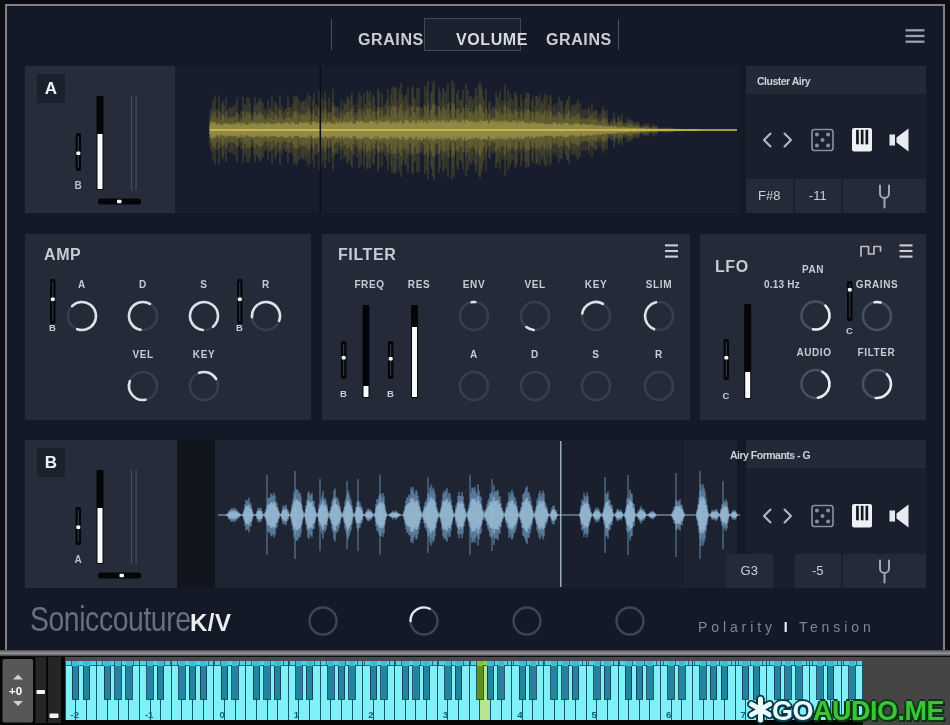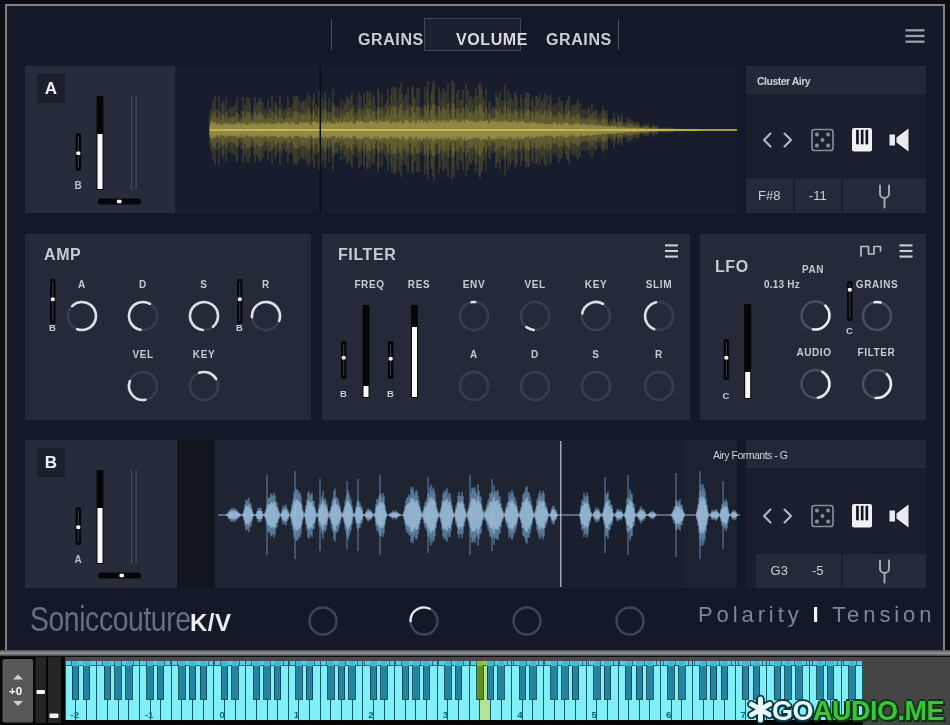--- a/index.html
+++ b/index.html
@@ -68,28 +68,28 @@
 <div class="abs" style="left:25px;top:440px;width:152px;height:148px;background:#262c39"></div>
 <div class="abs" style="left:177px;top:440px;width:38px;height:148px;background:#10151e"></div>
 <div class="abs" style="left:215px;top:440px;width:345px;height:148px;background:#1e2432"></div>
 <div class="abs" style="left:561.5px;top:440px;width:175.5px;height:148px;background:#191f2d"></div>
 <div class="abs" style="left:684px;top:440px;width:53px;height:148px;background:#1c2230"></div>
 <div class="abs" style="left:37px;top:448px;width:28px;height:29px;background:#1b212c;color:#f0f2f5;font-size:17px;font-weight:bold;text-align:center;line-height:29px">B</div>
 <div class="lblc" style="left:78.5px;top:554px;color:#b9bfc9">A</div>
 
 <div class="abs" style="left:746px;top:440px;width:180px;height:148px;background:#191f2c"></div>
 <div class="abs" style="left:746px;top:440px;width:180px;height:28px;background:#232a37"></div>
-<div class="abs" style="left:713px;top:449px;font-size:10.5px;font-weight:normal;color:#ccd1d8;letter-spacing:-0.5px">Airy Formants - G</div>
-<div class="abs" style="left:756px;top:554px;width:46.5px;height:34px;background:#242b38;color:#ccd0d6;font-size:13px;text-align:center;line-height:34px">G3</div>
+<div class="abs" style="left:730px;top:449px;font-size:10.5px;font-weight:bold;color:#ccd1d8;letter-spacing:-0.5px">Airy Formants - G</div>
+<div class="abs" style="left:726px;top:554px;width:46.5px;height:34px;background:#242b38;color:#ccd0d6;font-size:13px;text-align:center;line-height:34px">G3</div>
 <div class="abs" style="left:794.5px;top:554px;width:46.5px;height:34px;background:#242b38;color:#ccd0d6;font-size:13px;text-align:center;line-height:34px">-5</div>
 <div class="abs" style="left:843px;top:554px;width:83px;height:34px;background:#242b38"></div>
 
 <div class="abs" style="left:30px;top:599px;font-size:35px;color:#667082;letter-spacing:-0.5px;transform:scaleX(0.81);transform-origin:left">Soniccouture</div>
 <div class="abs" style="left:190px;top:609px;font-size:24px;color:#eceef2;font-weight:bold;letter-spacing:0.5px">K/V</div>
-<div class="abs" style="left:698px;top:602px;font-size:22px;color:#7f8795;letter-spacing:3.9px">Polarity <span style="color:#f2f4f7;font-weight:bold">I</span> Tension</div>
+<div class="abs" style="left:698px;top:619px;font-size:14px;color:#7f8795;letter-spacing:3.9px">Polarity <span style="color:#f2f4f7;font-weight:bold">I</span> Tension</div>
 
 <svg class="abs" style="left:0;top:0" width="950" height="725" viewBox="0 0 950 725">
 <path d="M210 115.1V144.9 M211 110.8V149.2 M212 108.0V152.0 M213 100.5V159.5 M214 112.7V147.3 M215 95.4V164.6 M216 115.6V144.4 M217 109.0V151.0 M218 117.0V143.0 M219 95.6V164.4 M220 115.9V144.1 M221 111.7V148.3 M222 103.7V156.3 M223 101.2V158.8 M224 105.8V154.2 M225 117.6V142.4 M226 97.7V162.3 M227 110.6V149.4 M228 115.8V144.2 M229 107.4V152.6 M230 117.6V142.4 M231 107.2V152.8 M232 109.9V150.1 M233 106.5V153.5 M234 117.3V142.7 M235 104.6V155.4 M236 113.7V146.3 M237 97.7V162.3 M238 114.5V145.5 M239 114.0V146.0 M240 117.9V142.1 M241 110.7V149.3 M242 117.2V142.8 M243 96.7V163.3 M244 111.1V148.9 M245 104.3V155.7 M246 107.7V152.3 M247 97.7V162.3 M248 111.7V148.3 M249 97.7V162.3 M250 102.8V157.2 M251 112.4V147.6 M252 115.0V145.0 M253 112.7V147.3 M254 105.8V154.2 M255 97.1V162.9 M256 105.1V154.9 M257 105.2V154.8 M258 101.7V158.3 M259 102.2V157.8 M260 98.1V161.9 M261 100.4V159.6 M262 109.9V150.1 M263 102.4V157.6 M264 114.8V145.2 M265 108.8V151.2 M266 110.3V149.7 M267 115.5V144.5 M268 100.5V159.5 M269 109.3V150.7 M270 107.5V152.5 M271 109.7V150.3 M272 96.1V163.9 M273 111.0V149.0 M274 112.3V147.7 M275 101.4V158.6 M276 103.4V156.6 M277 106.7V153.3 M278 112.0V148.0 M279 108.1V151.9 M280 94.8V165.2 M281 109.0V151.0 M282 105.5V154.5 M283 113.9V146.1 M284 111.2V148.8 M285 110.3V149.7 M286 107.9V152.1 M287 109.4V150.6 M288 97.2V162.8 M289 107.2V152.8 M290 107.3V152.7 M291 107.4V152.6 M292 111.9V148.1 M293 104.4V155.6 M294 96.0V164.0 M295 99.2V160.8 M296 96.0V164.0 M297 95.6V164.4 M298 116.3V143.7 M299 99.4V160.6 M300 112.1V147.9 M301 101.9V158.1 M302 103.6V156.4 M303 100.8V159.2 M304 101.2V158.8 M305 107.1V152.9 M306 99.2V160.8 M307 104.6V155.4 M308 93.3V166.7 M309 106.6V153.4 M310 96.1V163.9 M311 113.8V146.2 M312 116.2V143.8 M313 99.7V160.3 M314 93.0V167.0 M315 115.6V144.4 M316 104.8V155.2 M317 106.0V154.0 M318 110.4V149.6 M319 89.8V170.2 M320 93.5V166.5 M321 93.7V166.3 M322 115.9V144.1 M323 98.4V161.6 M324 107.9V152.1 M325 92.0V168.0 M326 100.9V159.1 M327 110.5V149.5 M328 113.1V146.9 M329 97.9V162.1 M330 113.6V146.4 M331 111.9V148.1 M332 101.9V158.1 M333 89.3V170.7 M334 103.7V156.3 M335 106.2V153.8 M336 107.0V153.0 M337 108.7V151.3 M338 106.2V153.8 M339 114.2V145.8 M340 109.8V150.2 M341 99.3V160.7 M342 108.9V151.1 M343 111.0V149.0 M344 101.1V158.9 M345 104.4V155.6 M346 104.1V155.9 M347 96.9V163.1 M348 97.4V162.6 M349 100.1V159.9 M350 107.9V152.1 M351 95.6V164.4 M352 92.6V167.4 M353 104.8V155.2 M354 105.0V155.0 M355 112.5V147.5 M356 112.4V147.6 M357 102.8V157.2 M358 111.7V148.3 M359 91.8V168.2 M360 105.8V154.2 M361 95.4V164.6 M362 108.5V151.5 M363 112.4V147.6 M364 93.3V166.7 M365 103.7V156.3 M366 105.7V154.3 M367 90.8V169.2 M368 92.8V167.2 M369 100.6V159.4 M370 91.1V168.9 M371 100.9V159.1 M372 109.1V150.9 M373 94.9V165.1 M374 96.7V163.3 M375 105.1V154.9 M376 111.5V148.5 M377 111.0V149.0 M378 88.6V171.4 M379 92.3V167.7 M380 108.6V151.4 M381 107.0V153.0 M382 94.1V165.9 M383 106.8V153.2 M384 109.9V150.1 M385 104.7V155.3 M386 103.1V156.9 M387 99.6V160.4 M388 89.4V170.6 M389 105.7V154.3 M390 105.5V154.5 M391 94.6V165.4 M392 87.5V172.5 M393 102.2V157.8 M394 86.2V173.8 M395 88.6V171.4 M396 87.1V172.9 M397 100.6V159.4 M398 112.2V147.8 M399 88.7V171.3 M400 94.9V165.1 M401 83.0V177.0 M402 94.6V165.4 M403 100.4V159.6 M404 108.1V151.9 M405 95.9V164.1 M406 94.1V165.9 M407 102.5V157.5 M408 87.4V172.6 M409 109.6V150.4 M410 104.3V155.7 M411 106.9V153.1 M412 87.7V172.3 M413 86.2V173.8 M414 97.3V162.7 M415 99.0V161.0 M416 105.4V154.6 M417 88.2V171.8 M418 108.6V151.4 M419 87.4V172.6 M420 112.1V147.9 M421 107.4V152.6 M422 107.9V152.1 M423 113.1V146.9 M424 104.4V155.6 M425 85.9V174.1 M426 110.7V149.3 M427 89.6V170.4 M428 80.9V179.1 M429 110.9V149.1 M430 105.4V154.6 M431 93.6V166.4 M432 91.0V169.0 M433 83.7V176.3 M434 80.6V179.4 M435 105.0V155.0 M436 105.5V154.5 M437 113.0V147.0 M438 106.3V153.7 M439 87.2V172.8 M440 92.2V167.8 M441 110.3V149.7 M442 99.7V160.3 M443 88.2V171.8 M444 91.1V168.9 M445 103.5V156.5 M446 91.5V168.5 M447 111.0V149.0 M448 83.1V176.9 M449 102.2V157.8 M450 109.7V150.3 M451 111.1V148.9 M452 80.0V180.0 M453 90.5V169.5 M454 83.0V177.0 M455 108.5V151.5 M456 110.3V149.7 M457 94.1V165.9 M458 90.3V169.7 M459 108.9V151.1 M460 100.1V159.9 M461 99.7V160.3 M462 98.8V161.2 M463 90.0V170.0 M464 108.2V151.8 M465 111.0V149.0 M466 83.8V176.2 M467 111.4V148.6 M468 90.0V170.0 M469 98.9V161.1 M470 97.0V163.0 M471 95.9V164.1 M472 103.6V156.4 M473 99.1V160.9 M474 111.2V148.8 M475 95.1V164.9 M476 87.5V172.5 M477 95.9V164.1 M478 108.3V151.7 M479 84.6V175.4 M480 81.7V178.3 M481 86.5V173.5 M482 90.6V169.4 M483 97.2V162.8 M484 100.4V159.6 M485 113.5V146.5 M486 88.6V171.4 M487 109.5V150.5 M488 112.0V148.0 M489 102.7V157.3 M490 100.9V159.1 M491 108.8V151.2 M492 110.9V149.1 M493 105.9V154.1 M494 108.1V151.9 M495 108.1V151.9 M496 92.0V168.0 M497 96.4V163.6 M498 98.0V162.0 M499 103.6V156.4 M500 91.0V169.0 M501 112.7V147.3 M502 100.9V159.1 M503 105.2V154.8 M504 100.5V159.5 M505 84.5V175.5 M506 100.4V159.6 M507 110.5V149.5 M508 90.3V169.7 M509 101.7V158.3 M510 94.2V165.8 M511 97.9V162.1 M512 110.0V150.0 M513 99.6V160.4 M514 112.1V147.9 M515 92.2V167.8 M516 93.8V166.2 M517 96.9V163.1 M518 111.5V148.5 M519 107.1V152.9 M520 111.4V148.6 M521 94.4V165.6 M522 100.0V160.0 M523 112.4V147.6 M524 108.4V151.6 M525 98.7V161.3 M526 92.4V167.6 M527 98.1V161.9 M528 92.8V167.2 M529 93.7V166.3 M530 112.0V148.0 M531 110.8V149.2 M532 100.3V159.7 M533 97.2V162.8 M534 113.1V146.9 M535 106.8V153.2 M536 96.2V163.8 M537 96.0V164.0 M538 98.6V161.4 M539 108.4V151.6 M540 94.6V165.4 M541 103.8V156.2 M542 100.9V159.1 M543 104.3V155.7 M544 97.9V162.1 M545 93.7V166.3 M546 114.6V145.4 M547 95.6V164.4 M548 107.3V152.7 M549 103.9V156.1 M550 94.6V165.4 M551 97.7V162.3 M552 106.9V153.1 M553 114.7V145.3 M554 104.5V155.5 M555 107.6V152.4 M556 114.4V145.6 M557 103.3V156.7 M558 112.5V147.5 M559 97.2V162.8 M560 108.8V151.2 M561 100.8V159.2 M562 101.4V158.6 M563 110.6V149.4 M564 113.6V146.4 M565 107.2V152.8 M566 104.2V155.8 M567 100.0V160.0 M568 100.9V159.1 M569 95.9V164.1 M570 109.7V150.3 M571 111.6V148.4 M572 105.2V154.8 M573 105.6V154.4 M574 109.6V150.4 M575 104.3V155.7 M576 108.5V151.5 M577 103.0V157.0 M578 99.8V160.2 M579 112.1V147.9 M580 103.3V156.7 M581 119.1V140.9 M582 109.6V150.4 M583 116.7V143.3 M584 109.1V150.9 M585 119.4V140.6 M586 109.6V150.4 M587 118.4V141.6 M588 109.8V150.2 M589 106.6V153.4 M590 111.0V149.0 M591 114.1V145.9 M592 102.8V157.2 M593 112.2V147.8 M594 111.0V149.0 M595 110.5V149.5 M596 109.6V150.4 M597 111.2V148.8 M598 117.0V143.0 M599 117.5V142.5 M600 113.5V146.5 M601 120.7V139.3 M602 110.6V149.4 M603 106.8V153.2 M604 111.9V148.1 M605 110.1V149.9 M606 116.5V143.5 M607 110.8V149.2 M608 122.4V137.6 M609 121.5V138.5 M610 122.4V137.6 M611 120.4V139.6 M612 118.9V141.1 M613 122.9V137.1 M614 112.5V147.5 M615 117.9V142.1 M616 122.2V137.8 M617 121.6V138.4 M618 116.6V143.4 M619 115.4V144.6 M620 119.2V140.8 M621 119.7V140.3 M622 114.3V145.7 M623 123.8V136.2 M624 123.0V137.0 M625 122.2V137.8 M626 124.0V136.0 M627 118.0V142.0 M628 122.2V137.8 M629 120.0V140.0 M630 117.8V142.2 M631 120.8V139.2 M632 119.9V140.1 M633 121.9V138.1 M634 122.5V137.5 M635 123.9V136.1 M636 122.2V137.8 M637 122.4V137.6 M638 121.4V138.6 M639 123.2V136.8 M640 125.7V134.3 M641 125.9V134.1 M642 126.3V133.7 M643 124.2V135.8 M644 125.3V134.7 M645 123.7V136.3 M646 125.0V135.0 M647 124.5V135.5 M648 123.2V136.8 M649 127.2V132.8 M650 126.5V133.5 M651 126.6V133.4 M652 127.9V132.1 M653 124.1V135.9 M654 126.4V133.6 M655 125.7V134.3 M656 125.3V134.7 M657 126.2V133.8 M658 127.3V132.7 M659 128.3V131.7 M660 128.2V131.8 M661 127.5V132.5 M662 128.2V131.8 M663 127.9V132.1 M664 127.6V132.4 M665 128.0V132.0 M666 126.9V133.1 M667 128.5V131.5 M668 127.8V132.2 M669 127.7V132.3 M670 128.0V132.0 M671 127.7V132.3 M672 128.1V131.9 M673 128.2V131.8 M674 128.0V132.0 M675 128.8V131.2 M676 128.5V131.5 M677 129.1V130.9 M678 128.7V131.3 M679 128.9V131.1 M680 128.4V131.6 M681 128.8V131.2 M682 129.1V130.9 M683 128.9V131.1 M684 129.4V130.6 M685 129.0V131.0 M686 129.0V131.0 M687 129.2V130.8 M688 129.0V131.0 M689 129.2V130.8 M690 128.7V131.3 M691 129.0V131.0 M692 129.1V130.9 M693 129.5V130.5 M694 129.1V130.9 M695 129.2V130.8 M696 129.2V130.8 M697 129.4V130.6 M698 129.5V130.5 M699 129.0V131.0 M700 129.2V130.8" stroke="#6e672f" stroke-width="1" opacity="0.62"></path>
     <path d="M210 121.8V138.2 M211 119.5V140.5 M212 117.9V142.1 M213 113.8V146.2 M214 120.5V139.5 M215 111.0V149.0 M216 122.1V137.9 M217 118.4V141.6 M218 122.9V137.1 M219 111.1V148.9 M220 122.3V137.7 M221 120.0V140.0 M222 115.5V144.5 M223 114.2V145.8 M224 116.7V143.3 M225 123.2V136.8 M226 112.2V147.8 M227 119.3V140.7 M228 122.2V137.8 M229 117.6V142.4 M230 123.2V136.8 M231 117.5V142.5 M232 119.0V141.0 M233 117.1V142.9 M234 123.0V137.0 M235 116.0V144.0 M236 121.0V139.0 M237 112.3V147.7 M238 121.5V138.5 M239 121.2V138.8 M240 123.3V136.7 M241 119.4V140.6 M242 122.9V137.1 M243 111.7V148.3 M244 119.6V140.4 M245 115.9V144.1 M246 117.8V142.2 M247 112.2V147.8 M248 119.9V140.1 M249 112.2V147.8 M250 115.0V145.0 M251 120.3V139.7 M252 121.8V138.2 M253 120.5V139.5 M254 116.7V143.3 M255 111.9V148.1 M256 116.3V143.7 M257 116.4V143.6 M258 114.5V145.5 M259 114.7V145.3 M260 112.4V147.6 M261 113.7V146.3 M262 118.9V141.1 M263 114.8V145.2 M264 121.7V138.3 M265 118.4V141.6 M266 119.2V140.8 M267 122.0V138.0 M268 113.8V146.2 M269 118.6V141.4 M270 117.6V142.4 M271 118.8V141.2 M272 111.4V148.6 M273 119.6V140.4 M274 120.3V139.7 M275 114.3V145.7 M276 115.4V144.6 M277 117.2V142.8 M278 120.1V139.9 M279 117.9V142.1 M280 110.6V149.4 M281 118.5V141.5 M282 116.5V143.5 M283 121.1V138.9 M284 119.6V140.4 M285 119.2V140.8 M286 117.8V142.2 M287 118.7V141.3 M288 111.9V148.1 M289 117.4V142.6 M290 117.5V142.5 M291 117.6V142.4 M292 120.0V140.0 M293 115.9V144.1 M294 111.3V148.7 M295 113.1V146.9 M296 111.3V148.7 M297 111.1V148.9 M298 122.4V137.6 M299 113.2V146.8 M300 120.1V139.9 M301 114.6V145.4 M302 115.5V144.5 M303 113.9V146.1 M304 114.1V145.9 M305 117.4V142.6 M306 113.1V146.9 M307 116.0V144.0 M308 109.8V150.2 M309 117.1V142.9 M310 111.3V148.7 M311 121.1V138.9 M312 122.4V137.6 M313 113.4V146.6 M314 109.7V150.3 M315 122.1V137.9 M316 116.1V143.9 M317 116.8V143.2 M318 119.2V140.8 M319 107.9V152.1 M320 109.9V150.1 M321 110.0V150.0 M322 122.3V137.7 M323 112.6V147.4 M324 117.9V142.1 M325 109.1V150.9 M326 114.0V146.0 M327 119.3V140.7 M328 120.7V139.3 M329 112.3V147.7 M330 121.0V139.0 M331 120.0V140.0 M332 114.6V145.4 M333 107.6V152.4 M334 115.5V144.5 M335 116.9V143.1 M336 117.4V142.6 M337 118.3V141.7 M338 116.9V143.1 M339 121.3V138.7 M340 118.9V141.1 M341 113.1V146.9 M342 118.4V141.6 M343 119.6V140.4 M344 114.1V145.9 M345 115.9V144.1 M346 115.8V144.2 M347 111.8V148.2 M348 112.1V147.9 M349 113.6V146.4 M350 117.9V142.1 M351 111.1V148.9 M352 109.4V150.6 M353 116.2V143.8 M354 116.2V143.8 M355 120.4V139.6 M356 120.3V139.7 M357 115.0V145.0 M358 119.9V140.1 M359 109.0V151.0 M360 116.7V143.3 M361 111.0V149.0 M362 118.2V141.8 M363 120.3V139.7 M364 109.8V150.2 M365 115.6V144.4 M366 116.6V143.4 M367 108.5V151.5 M368 109.5V150.5 M369 113.8V146.2 M370 108.6V151.4 M371 114.0V146.0 M372 118.5V141.5 M373 110.7V149.3 M374 111.7V148.3 M375 116.3V143.7 M376 119.8V140.2 M377 119.5V140.5 M378 107.2V152.8 M379 109.3V150.7 M380 118.2V141.8 M381 117.3V142.7 M382 110.3V149.7 M383 117.2V142.8 M384 119.0V141.0 M385 116.1V143.9 M386 115.2V144.8 M387 113.3V146.7 M388 107.7V152.3 M389 116.6V143.4 M390 116.5V143.5 M391 110.6V149.4 M392 106.6V153.4 M393 114.7V145.3 M394 105.9V154.1 M395 107.2V152.8 M396 106.4V153.6 M397 113.8V146.2 M398 120.2V139.8 M399 107.3V152.7 M400 110.7V149.3 M401 104.2V155.8 M402 110.5V149.5 M403 113.7V146.3 M404 118.0V142.0 M405 111.3V148.7 M406 110.3V149.7 M407 114.9V145.1 M408 106.6V153.4 M409 118.8V141.2 M410 115.9V144.1 M411 117.3V142.7 M412 106.7V153.3 M413 105.9V154.1 M414 112.0V148.0 M415 113.0V147.0 M416 116.5V143.5 M417 107.0V153.0 M418 118.2V141.8 M419 106.6V153.4 M420 120.2V139.8 M421 117.6V142.4 M422 117.8V142.2 M423 120.7V139.3 M424 115.9V144.1 M425 105.7V154.3 M426 119.4V140.6 M427 107.8V152.2 M428 103.0V157.0 M429 119.5V140.5 M430 116.5V143.5 M431 110.0V150.0 M432 108.6V151.4 M433 104.6V155.4 M434 102.8V157.2 M435 116.2V143.8 M436 116.5V143.5 M437 120.7V139.3 M438 116.9V143.1 M439 106.5V153.5 M440 109.2V150.8 M441 119.2V140.8 M442 113.3V146.7 M443 107.0V153.0 M444 108.6V151.4 M445 115.4V144.6 M446 108.8V151.2 M447 119.6V140.4 M448 104.2V155.8 M449 114.7V145.3 M450 118.8V141.2 M451 119.6V140.4 M452 102.5V157.5 M453 108.3V151.7 M454 104.2V155.8 M455 118.2V141.8 M456 119.1V140.9 M457 110.2V149.8 M458 108.1V151.9 M459 118.4V141.6 M460 113.6V146.4 M461 113.3V146.7 M462 112.9V147.1 M463 108.0V152.0 M464 118.0V142.0 M465 119.5V140.5 M466 104.6V155.4 M467 119.8V140.2 M468 108.0V152.0 M469 112.9V147.1 M470 111.9V148.1 M471 111.2V148.8 M472 115.5V144.5 M473 113.0V147.0 M474 119.7V140.3 M475 110.8V149.2 M476 106.6V153.4 M477 111.3V148.7 M478 118.0V142.0 M479 105.1V154.9 M480 103.4V156.6 M481 106.1V153.9 M482 108.3V151.7 M483 112.0V148.0 M484 113.7V146.3 M485 120.9V139.1 M486 107.2V152.8 M487 118.7V141.3 M488 120.1V139.9 M489 115.0V145.0 M490 114.0V146.0 M491 118.3V141.7 M492 119.5V140.5 M493 116.8V143.2 M494 117.9V142.1 M495 118.0V142.0 M496 109.1V150.9 M497 111.5V148.5 M498 112.4V147.6 M499 115.5V144.5 M500 108.5V151.5 M501 120.5V139.5 M502 114.0V146.0 M503 116.4V143.6 M504 113.8V146.2 M505 105.0V155.0 M506 113.7V146.3 M507 119.3V140.7 M508 108.1V151.9 M509 114.4V145.6 M510 110.3V149.7 M511 112.3V147.7 M512 119.0V141.0 M513 113.3V146.7 M514 120.1V139.9 M515 109.2V150.8 M516 110.1V149.9 M517 111.8V148.2 M518 119.8V140.2 M519 117.4V142.6 M520 119.8V140.2 M521 110.4V149.6 M522 113.5V146.5 M523 120.3V139.7 M524 118.1V141.9 M525 112.8V147.2 M526 109.3V150.7 M527 112.5V147.5 M528 109.5V150.5 M529 110.0V150.0 M530 120.1V139.9 M531 119.4V140.6 M532 113.6V146.4 M533 111.9V148.1 M534 120.7V139.3 M535 117.2V142.8 M536 111.4V148.6 M537 111.3V148.7 M538 112.7V147.3 M539 118.1V141.9 M540 110.6V149.4 M541 115.6V144.4 M542 114.0V146.0 M543 115.8V144.2 M544 112.4V147.6 M545 110.0V150.0 M546 121.5V138.5 M547 111.1V148.9 M548 117.5V142.5 M549 115.6V144.4 M550 110.5V149.5 M551 112.2V147.8 M552 117.3V142.7 M553 121.6V138.4 M554 116.0V144.0 M555 117.7V142.3 M556 121.4V138.6 M557 115.3V144.7 M558 120.4V139.6 M559 112.0V148.0 M560 118.3V141.7 M561 113.9V146.1 M562 114.3V145.7 M563 119.3V140.7 M564 121.0V139.0 M565 117.4V142.6 M566 115.8V144.2 M567 113.5V146.5 M568 114.0V146.0 M569 111.2V148.8 M570 118.8V141.2 M571 119.9V140.1 M572 116.4V143.6 M573 116.6V143.4 M574 118.8V141.2 M575 115.9V144.1 M576 118.2V141.8 M577 115.2V144.8 M578 113.4V146.6 M579 120.1V139.9 M580 115.3V144.7 M581 124.0V136.0 M582 118.8V141.2 M583 122.7V137.3 M584 118.5V141.5 M585 124.2V135.8 M586 118.8V141.2 M587 123.6V136.4 M588 118.9V141.1 M589 117.1V142.9 M590 119.6V140.4 M591 121.2V138.8 M592 115.0V145.0 M593 120.2V139.8 M594 119.5V140.5 M595 119.3V140.7 M596 118.8V141.2 M597 119.6V140.4 M598 122.8V137.2 M599 123.1V136.9 M600 120.9V139.1 M601 124.9V135.1 M602 119.4V140.6 M603 117.3V142.7 M604 120.1V139.9 M605 119.1V140.9 M606 122.5V137.5 M607 119.4V140.6 M608 125.8V134.2 M609 125.3V134.7 M610 125.8V134.2 M611 124.7V135.3 M612 123.9V136.1 M613 126.1V133.9 M614 120.4V139.6 M615 123.4V136.6 M616 125.7V134.3 M617 125.4V134.6 M618 122.6V137.4 M619 122.0V138.0 M620 124.1V135.9 M621 124.3V135.7 M622 121.4V138.6 M623 126.6V133.4 M624 126.1V133.9 M625 125.7V134.3 M626 126.7V133.3 M627 123.4V136.6 M628 125.7V134.3 M629 124.5V135.5 M630 123.3V136.7 M631 125.0V135.0 M632 124.4V135.6 M633 125.5V134.5 M634 125.9V134.1 M635 126.6V133.4 M636 125.7V134.3 M637 125.8V134.2 M638 125.3V134.7 M639 126.2V133.8 M640 127.6V132.4 M641 127.7V132.3 M642 127.9V132.1 M643 126.8V133.2 M644 127.4V132.6 M645 126.6V133.4 M646 127.3V132.7 M647 127.0V133.0 M648 126.3V133.7 M649 128.4V131.6 M650 128.1V131.9 M651 128.1V131.9 M652 128.8V131.2 M653 126.8V133.2 M654 128.0V132.0 M655 127.6V132.4 M656 127.4V132.6 M657 127.9V132.1 M658 128.5V131.5 M659 129.1V130.9 M660 129.0V131.0 M661 128.6V131.4 M662 129.0V131.0 M663 128.9V131.1 M664 128.7V131.3 M665 128.9V131.1 M666 128.3V131.7 M667 129.2V130.8 M668 128.8V131.2 M669 128.7V131.3 M670 128.9V131.1 M671 128.7V131.3 M672 128.9V131.1 M673 129.0V131.0 M674 128.9V131.1 M675 129.4V130.6 M676 129.2V130.8 M677 129.5V130.5 M678 129.3V130.7 M679 129.4V130.6 M680 129.1V130.9 M681 129.3V130.7 M682 129.5V130.5 M683 129.4V130.6 M684 129.7V130.3 M685 129.4V130.6 M686 129.5V130.5 M687 129.6V130.4 M688 129.5V130.5 M689 129.6V130.4 M690 129.3V130.7 M691 129.5V130.5 M692 129.5V130.5 M693 129.7V130.3 M694 129.5V130.5 M695 129.5V130.5 M696 129.5V130.5 M697 129.7V130.3 M698 129.7V130.3 M699 129.4V130.6 M700 129.6V130.4" stroke="#837a36" stroke-width="1" opacity="0.7"></path>
     <path d="M210 125.6V134.4 M211 122.9V137.1 M212 121.9V138.1 M213 122.3V137.7 M214 124.3V135.7 M215 122.4V137.6 M216 124.2V135.8 M217 125.4V134.6 M218 124.2V135.8 M219 122.9V137.1 M220 125.2V134.8 M221 125.1V134.9 M222 125.1V134.9 M223 124.4V135.6 M224 124.5V135.5 M225 122.8V137.2 M226 124.5V135.5 M227 123.6V136.4 M228 124.5V135.5 M229 124.1V135.9 M230 124.3V135.7 M231 124.3V135.7 M232 125.3V134.7 M233 123.5V136.5 M234 124.5V135.5 M235 124.2V135.8 M236 124.1V135.9 M237 122.7V137.3 M238 124.5V135.5 M239 122.8V137.2 M240 123.2V136.8 M241 125.5V134.5 M242 122.6V137.4 M243 125.4V134.6 M244 123.0V137.0 M245 123.9V136.1 M246 124.7V135.3 M247 125.0V135.0 M248 124.7V135.3 M249 123.4V136.6 M250 124.6V135.4 M251 123.4V136.6 M252 124.2V135.8 M253 122.5V137.5 M254 122.7V137.3 M255 124.2V135.8 M256 123.1V136.9 M257 124.3V135.7 M258 125.4V134.6 M259 123.0V137.0 M260 123.8V136.2 M261 125.1V134.9 M262 122.5V137.5 M263 123.5V136.5 M264 123.2V136.8 M265 124.1V135.9 M266 124.9V135.1 M267 123.2V136.8 M268 122.4V137.6 M269 123.8V136.2 M270 123.2V136.8 M271 124.3V135.7 M272 124.1V135.9 M273 123.9V136.1 M274 123.7V136.3 M275 123.8V136.2 M276 124.4V135.6 M277 122.6V137.4 M278 122.8V137.2 M279 123.1V136.9 M280 123.0V137.0 M281 124.1V135.9 M282 124.2V135.8 M283 123.4V136.6 M284 122.5V137.5 M285 123.2V136.8 M286 122.2V137.8 M287 123.0V137.0 M288 122.5V137.5 M289 124.2V135.8 M290 123.8V136.2 M291 124.5V135.5 M292 121.8V138.2 M293 122.3V137.7 M294 123.8V136.2 M295 124.6V135.4 M296 124.3V135.7 M297 124.0V136.0 M298 124.4V135.6 M299 124.3V135.7 M300 122.1V137.9 M301 122.7V137.3 M302 123.2V136.8 M303 123.2V136.8 M304 122.8V137.2 M305 123.2V136.8 M306 121.8V138.2 M307 122.6V137.4 M308 123.5V136.5 M309 122.4V137.6 M310 124.7V135.3 M311 124.7V135.3 M312 124.5V135.5 M313 121.6V138.4 M314 121.7V138.3 M315 121.7V138.3 M316 122.3V137.7 M317 123.8V136.2 M318 122.8V137.2 M319 122.3V137.7 M320 123.9V136.1 M321 122.6V137.4 M322 123.2V136.8 M323 122.3V137.7 M324 121.9V138.1 M325 124.2V135.8 M326 123.6V136.4 M327 122.7V137.3 M328 121.6V138.4 M329 123.4V136.6 M330 122.7V137.3 M331 122.8V137.2 M332 123.8V136.2 M333 123.7V136.3 M334 124.2V135.8 M335 123.7V136.3 M336 121.6V138.4 M337 122.5V137.5 M338 122.6V137.4 M339 124.4V135.6 M340 121.4V138.6 M341 123.3V136.7 M342 124.0V136.0 M343 122.5V137.5 M344 121.4V138.6 M345 123.4V136.6 M346 122.2V137.8 M347 122.8V137.2 M348 122.3V137.7 M349 123.4V136.6 M350 121.5V138.5 M351 121.2V138.8 M352 121.7V138.3 M353 123.7V136.3 M354 124.4V135.6 M355 124.0V136.0 M356 123.2V136.8 M357 121.2V138.8 M358 121.4V138.6 M359 122.6V137.4 M360 121.2V138.8 M361 121.6V138.4 M362 121.2V138.8 M363 123.8V136.2 M364 122.1V137.9 M365 122.7V137.3 M366 124.2V135.8 M367 122.4V137.6 M368 122.4V137.6 M369 123.0V137.0 M370 121.4V138.6 M371 120.7V139.3 M372 121.4V138.6 M373 121.5V138.5 M374 121.9V138.1 M375 124.0V136.0 M376 120.7V139.3 M377 123.8V136.2 M378 123.6V136.4 M379 120.6V139.4 M380 121.8V138.2 M381 121.6V138.4 M382 121.4V138.6 M383 122.6V137.4 M384 121.8V138.2 M385 122.3V137.7 M386 122.0V138.0 M387 120.4V139.6 M388 120.8V139.2 M389 124.0V136.0 M390 121.6V138.4 M391 123.7V136.3 M392 123.5V136.5 M393 121.5V138.5 M394 122.4V137.6 M395 123.9V136.1 M396 121.5V138.5 M397 123.2V136.8 M398 122.2V137.8 M399 122.0V138.0 M400 120.9V139.1 M401 120.7V139.3 M402 123.3V136.7 M403 123.4V136.6 M404 123.3V136.7 M405 120.0V140.0 M406 122.2V137.8 M407 120.1V139.9 M408 121.3V138.7 M409 123.2V136.8 M410 123.2V136.8 M411 121.9V138.1 M412 123.5V136.5 M413 121.0V139.0 M414 119.9V140.1 M415 123.2V136.8 M416 122.8V137.2 M417 123.5V136.5 M418 119.9V140.1 M419 122.0V138.0 M420 123.3V136.7 M421 120.2V139.8 M422 120.0V140.0 M423 123.2V136.8 M424 121.9V138.1 M425 121.5V138.5 M426 122.5V137.5 M427 123.6V136.4 M428 123.1V136.9 M429 120.0V140.0 M430 123.2V136.8 M431 121.2V138.8 M432 121.9V138.1 M433 119.7V140.3 M434 123.3V136.7 M435 120.0V140.0 M436 121.7V138.3 M437 123.7V136.3 M438 120.8V139.2 M439 122.0V138.0 M440 120.8V139.2 M441 123.0V137.0 M442 120.5V139.5 M443 122.4V137.6 M444 120.0V140.0 M445 122.3V137.7 M446 123.1V136.9 M447 121.0V139.0 M448 121.7V138.3 M449 122.2V137.8 M450 122.5V137.5 M451 119.7V140.3 M452 120.2V139.8 M453 123.2V136.8 M454 120.5V139.5 M455 121.3V138.7 M456 119.5V140.5 M457 123.3V136.7 M458 121.6V138.4 M459 121.6V138.4 M460 123.0V137.0 M461 123.4V136.6 M462 120.6V139.4 M463 119.7V140.3 M464 122.0V138.0 M465 123.5V136.5 M466 119.6V140.4 M467 119.7V140.3 M468 121.0V139.0 M469 121.3V138.7 M470 121.1V138.9 M471 120.6V139.4 M472 122.8V137.2 M473 120.8V139.2 M474 123.0V137.0 M475 121.5V138.5 M476 122.9V137.1 M477 122.0V138.0 M478 122.4V137.6 M479 121.0V139.0 M480 123.8V136.2 M481 120.0V140.0 M482 121.0V139.0 M483 121.3V138.7 M484 121.1V138.9 M485 121.0V139.0 M486 121.7V138.3 M487 120.3V139.7 M488 123.4V136.6 M489 123.8V136.2 M490 122.4V137.6 M491 120.2V139.8 M492 121.4V138.6 M493 121.3V138.7 M494 120.3V139.7 M495 122.2V137.8 M496 121.0V139.0 M497 123.7V136.3 M498 121.1V138.9 M499 122.6V137.4 M500 121.5V138.5 M501 123.1V136.9 M502 120.5V139.5 M503 123.2V136.8 M504 121.0V139.0 M505 120.9V139.1 M506 123.0V137.0 M507 120.5V139.5 M508 121.9V138.1 M509 123.9V136.1 M510 122.0V138.0 M511 122.0V138.0 M512 122.9V137.1 M513 120.6V139.4 M514 123.2V136.8 M515 121.0V139.0 M516 121.5V138.5 M517 123.3V136.7 M518 123.0V137.0 M519 120.8V139.2 M520 123.6V136.4 M521 121.6V138.4 M522 121.4V138.6 M523 121.0V139.0 M524 122.1V137.9 M525 123.1V136.9 M526 124.0V136.0 M527 122.5V137.5 M528 123.6V136.4 M529 124.2V135.8 M530 121.8V138.2 M531 124.0V136.0 M532 122.7V137.3 M533 122.5V137.5 M534 122.0V138.0 M535 122.7V137.3 M536 123.8V136.2 M537 123.4V136.6 M538 122.9V137.1 M539 123.8V136.2 M540 122.8V137.2 M541 124.3V135.7 M542 123.8V136.2 M543 122.8V137.2 M544 124.5V135.5 M545 124.0V136.0 M546 124.3V135.7 M547 124.1V135.9 M548 124.3V135.7 M549 123.7V136.3 M550 124.8V135.2 M551 124.3V135.7 M552 124.5V135.5 M553 123.1V136.9 M554 122.5V137.5 M555 122.5V137.5 M556 124.0V136.0 M557 124.6V135.4 M558 124.4V135.6 M559 123.1V136.9 M560 123.7V136.3 M561 125.1V134.9 M562 124.2V135.8 M563 122.8V137.2 M564 125.3V134.7 M565 122.9V137.1 M566 122.8V137.2 M567 123.0V137.0 M568 123.4V136.6 M569 125.6V134.4 M570 124.2V135.8 M571 124.8V135.2 M572 124.8V135.2 M573 125.7V134.3 M574 124.3V135.7 M575 123.1V136.9 M576 124.1V135.9 M577 123.3V136.7 M578 123.4V136.6 M579 123.5V136.5 M580 124.5V135.5 M581 125.9V134.1 M582 124.5V135.5 M583 124.1V135.9 M584 123.6V136.4 M585 124.4V135.6 M586 124.0V136.0 M587 125.7V134.3 M588 124.8V135.2 M589 125.4V134.6 M590 124.3V135.7 M591 124.5V135.5 M592 124.9V135.1 M593 124.8V135.2 M594 125.4V134.6 M595 124.8V135.2 M596 126.1V133.9 M597 126.0V134.0 M598 125.0V135.0 M599 126.3V133.7 M600 125.1V134.9 M601 125.3V134.7 M602 126.1V133.9 M603 126.4V133.6 M604 127.0V133.0 M605 125.3V134.7 M606 126.3V133.7 M607 126.9V133.1 M608 126.2V133.8 M609 126.7V133.3 M610 126.3V133.7 M611 127.0V133.0 M612 126.1V133.9 M613 127.4V132.6 M614 126.4V133.6 M615 126.6V133.4 M616 126.3V133.7 M617 127.7V132.3 M618 127.7V132.3 M619 127.1V132.9 M620 127.4V132.6 M621 127.6V132.4 M622 127.6V132.4 M623 126.8V133.2 M624 127.0V133.0 M625 128.1V131.9 M626 127.6V132.4 M627 127.9V132.1 M628 127.7V132.3 M629 127.7V132.3 M630 128.0V132.0 M631 128.3V131.7 M632 127.8V132.2 M633 127.6V132.4 M634 127.8V132.2 M635 128.2V131.8 M636 127.7V132.3 M637 128.5V131.5 M638 128.6V131.4 M639 128.1V131.9 M640 128.0V132.0 M641 128.5V131.5 M642 128.6V131.4 M643 128.4V131.6 M644 128.4V131.6 M645 128.8V131.2 M646 128.5V131.5 M647 129.0V131.0 M648 128.8V131.2 M649 128.6V131.4 M650 129.1V130.9 M651 128.9V131.1 M652 129.1V130.9 M653 128.8V131.2 M654 128.9V131.1 M655 129.0V131.0 M656 129.2V130.8 M657 129.3V130.7 M658 129.1V130.9 M659 129.3V130.7 M660 129.3V130.7 M661 129.2V130.8 M662 129.2V130.8 M663 129.5V130.5 M664 129.3V130.7 M665 129.5V130.5 M666 129.4V130.6 M667 129.4V130.6 M668 129.5V130.5 M669 129.5V130.5 M670 129.5V130.5 M671 129.5V130.5 M672 129.7V130.3 M673 129.7V130.3 M674 129.6V130.4 M675 129.7V130.3 M676 129.6V130.4 M677 129.6V130.4 M678 129.7V130.3 M679 129.6V130.4 M680 129.7V130.3 M681 129.7V130.3 M682 129.8V130.2 M683 129.8V130.2 M684 129.7V130.3 M685 129.8V130.2 M686 129.8V130.2 M687 129.7V130.3 M688 129.8V130.2 M689 129.8V130.2 M690 129.8V130.2 M691 129.7V130.3 M692 129.8V130.2 M693 129.8V130.2 M694 129.8V130.2 M695 129.8V130.2 M696 129.8V130.2 M697 129.8V130.2 M698 129.8V130.2 M699 129.8V130.2 M700 129.8V130.2" stroke="#a1974a" stroke-width="1"></path>
     <path d="M210 130H737" stroke="#d6ca49" stroke-width="1.5"></path>
     <path d="M320.3 66 V213" stroke="#0a0e15" stroke-width="1.5"></path>
 <path d="M227 513.9V516.1 M228 512.8V517.2 M229 510.4V519.6 M230 510.6V519.4 M231 508.5V521.5 M232 508.5V521.5 M233 509.2V520.8 M234 507.7V522.3 M235 509.5V520.5 M236 508.8V521.2 M237 510.6V519.4 M238 511.5V518.5 M239 512.4V517.6 M240 513.7V516.3 M243 513.1V516.9 M244 509.4V520.6 M245 504.2V525.8 M246 499.7V530.3 M247 500.4V529.6 M248 501.1V528.9 M249 497.7V532.3 M250 505.0V525.0 M251 503.1V526.9 M252 509.2V520.8 M253 513.1V516.9 M256 514.1V515.9 M257 511.2V518.8 M258 507.9V522.1 M259 508.9V521.1 M260 507.6V522.4 M261 508.4V521.6 M262 511.1V518.9 M263 513.8V516.2 M265 512.3V517.7 M266 509.2V520.8 M267 504.7V525.3 M268 498.3V531.7 M269 497.7V532.3 M270 497.0V533.0 M271 493.5V536.5 M272 494.4V535.6 M273 496.2V533.8 M274 492.6V537.4 M275 495.4V534.6 M276 501.5V528.5 M277 502.7V527.3 M278 507.6V522.4 M279 511.1V518.9 M281 513.3V516.7 M282 510.5V519.5 M283 505.5V524.5 M284 507.4V522.6 M285 505.7V524.3 M286 504.7V525.3 M287 508.5V521.5 M288 510.0V520.0 M289 513.8V516.2 M291 510.8V519.2 M292 504.4V525.6 M293 499.3V530.7 M294 492.3V537.7 M295 494.8V535.2 M296 489.1V540.9 M297 489.6V540.4 M298 490.4V539.6 M299 493.3V536.7 M300 492.6V537.4 M301 496.6V533.4 M302 505.7V524.3 M303 510.9V519.1 M305 512.2V517.8 M306 505.1V524.9 M307 499.6V530.4 M308 492.6V537.4 M309 491.3V538.7 M310 495.5V534.5 M311 494.4V535.6 M312 492.8V537.2 M313 500.9V529.1 M314 500.8V529.2 M315 507.4V522.6 M316 512.2V517.8 M318 512.5V517.5 M319 504.9V525.1 M320 503.3V526.7 M321 499.5V530.5 M322 496.4V533.6 M323 491.2V538.8 M324 499.3V530.7 M325 497.8V532.2 M326 500.5V529.5 M327 504.4V525.6 M328 511.3V518.7 M330 510.9V519.1 M331 506.9V523.1 M332 501.1V528.9 M333 498.0V532.0 M334 490.7V539.3 M335 488.6V541.4 M336 496.8V533.2 M337 497.6V532.4 M338 499.1V530.9 M339 502.4V527.6 M340 506.0V524.0 M341 511.4V518.6 M343 512.1V517.9 M344 508.1V521.9 M345 501.4V528.6 M346 498.5V531.5 M347 494.8V535.2 M348 490.4V539.6 M349 493.6V536.4 M350 497.3V532.7 M351 500.0V530.0 M352 505.3V524.7 M353 512.5V517.5 M355 512.4V517.6 M356 507.0V523.0 M357 502.1V527.9 M358 500.1V529.9 M359 501.9V528.1 M360 502.5V527.5 M361 506.1V523.9 M362 507.4V522.6 M363 513.3V516.7 M365 514.1V515.9 M366 511.7V518.3 M367 510.1V519.9 M368 508.6V521.4 M369 509.2V520.8 M370 509.7V520.3 M371 510.2V519.8 M372 511.9V518.1 M373 513.9V516.1 M375 512.2V517.8 M376 504.0V526.0 M377 499.2V530.8 M378 499.3V530.7 M379 496.2V533.8 M380 494.1V535.9 M381 493.9V536.1 M382 497.5V532.5 M383 493.1V536.9 M384 496.6V533.4 M385 505.8V524.2 M386 511.4V518.6 M389 514.5V515.5 M390 513.6V516.4 M391 512.5V517.5 M392 512.0V518.0 M393 510.6V519.4 M394 511.6V518.4 M395 511.9V518.1 M396 510.4V519.6 M397 511.6V518.4 M398 512.8V517.2 M399 513.3V516.7 M400 514.5V515.5 M404 511.0V519.0 M405 505.8V524.2 M406 500.4V529.6 M407 497.2V532.8 M408 497.9V532.1 M409 494.7V535.3 M410 495.3V534.7 M411 487.4V542.6 M412 489.6V540.4 M413 486.7V543.3 M414 492.5V537.5 M415 494.7V535.3 M416 490.2V539.8 M417 491.3V538.7 M418 496.0V534.0 M419 500.8V529.2 M420 506.4V523.6 M421 510.6V519.4 M423 511.5V518.5 M424 506.7V523.3 M425 502.4V527.6 M426 501.3V528.7 M427 498.9V531.1 M428 494.5V535.5 M429 493.4V536.6 M430 487.7V542.3 M431 484.6V545.4 M432 491.3V538.7 M433 487.5V542.5 M434 489.6V540.4 M435 493.7V536.3 M436 502.3V527.7 M437 507.8V522.2 M438 511.5V518.5 M440 511.8V518.2 M441 507.6V522.4 M442 500.2V529.8 M443 493.8V536.2 M444 491.0V539.0 M445 492.7V537.3 M446 489.9V540.1 M447 488.3V541.7 M448 496.9V533.1 M449 492.8V537.2 M450 493.7V536.3 M451 499.2V530.8 M452 505.4V524.6 M453 511.3V518.7 M455 512.3V517.7 M456 505.5V524.5 M457 502.7V527.3 M458 495.8V534.2 M459 491.8V538.2 M460 495.9V534.1 M461 495.8V534.2 M462 492.0V538.0 M463 496.4V533.6 M464 503.7V526.3 M465 508.1V521.9 M466 512.3V517.7 M468 509.8V520.2 M469 504.6V525.4 M470 502.6V527.4 M471 492.8V537.2 M472 487.3V542.7 M473 488.1V541.9 M474 490.2V539.8 M475 486.9V543.1 M476 492.3V537.7 M477 494.4V535.6 M478 484.4V545.6 M479 490.8V539.2 M480 495.5V534.5 M481 497.1V532.9 M482 506.2V523.8 M483 509.9V520.1 M485 510.4V519.6 M486 508.8V521.2 M487 504.4V525.6 M488 500.8V529.2 M489 498.6V531.4 M490 493.1V536.9 M491 494.7V535.3 M492 491.8V538.2 M493 494.4V535.6 M494 485.1V544.9 M495 491.8V538.2 M496 491.4V538.6 M497 491.3V538.7 M498 489.9V540.1 M499 497.0V533.0 M500 496.2V533.8 M501 503.0V527.0 M502 507.7V522.3 M503 511.0V519.0 M505 512.2V517.8 M506 506.9V523.1 M507 503.5V526.5 M508 501.8V528.2 M509 492.2V537.8 M510 496.6V533.4 M511 492.7V537.3 M512 490.0V540.0 M513 492.7V537.3 M514 496.7V533.3 M515 497.6V532.4 M516 501.2V528.8 M517 505.6V524.4 M518 512.1V517.9 M520 511.0V519.0 M521 507.2V522.8 M522 502.1V527.9 M523 494.2V535.8 M524 493.5V536.5 M525 491.1V538.9 M526 487.9V542.1 M527 486.1V543.9 M528 492.4V537.6 M529 492.5V537.5 M530 496.5V533.5 M531 500.5V529.5 M532 505.3V524.7 M533 511.2V518.8 M535 511.6V518.4 M536 507.4V522.6 M537 499.9V530.1 M538 497.5V532.5 M539 493.2V536.8 M540 490.7V539.3 M541 496.4V533.6 M542 493.5V536.5 M543 490.6V539.4 M544 493.5V536.5 M545 501.7V528.3 M546 504.7V525.3 M547 507.5V522.5 M548 512.3V517.7 M550 513.9V516.1 M551 511.3V518.7 M552 507.6V522.4 M553 506.0V524.0 M554 505.5V524.5 M555 509.2V520.8 M556 510.0V520.0 M557 513.6V516.4 M580 512.4V517.6 M581 505.5V524.5 M582 499.3V530.7 M583 501.0V529.0 M584 492.8V537.2 M585 496.6V533.4 M586 495.8V534.2 M587 492.5V537.5 M588 496.3V533.7 M589 504.2V525.8 M590 507.2V522.8 M591 511.9V518.1 M593 513.9V516.1 M594 511.8V518.2 M595 509.7V520.3 M596 507.4V522.6 M597 509.4V520.6 M598 507.9V522.1 M599 509.4V520.6 M600 512.1V517.9 M601 513.9V516.1 M603 511.7V518.3 M604 506.4V523.6 M605 504.2V525.8 M606 494.2V535.8 M607 493.6V536.4 M608 491.3V538.7 M609 499.7V530.3 M610 499.9V530.1 M611 504.3V525.7 M612 505.3V524.7 M613 512.3V517.7 M615 514.3V515.7 M616 512.2V517.8 M617 509.6V520.4 M618 508.8V521.2 M619 510.0V520.0 M620 510.5V519.5 M621 509.6V520.4 M622 512.0V518.0 M623 514.0V516.0 M625 512.3V517.7 M626 507.6V522.4 M627 499.0V531.0 M628 497.3V532.7 M629 498.7V531.3 M630 489.6V540.4 M631 493.3V536.7 M632 494.1V535.9 M633 503.1V526.9 M634 504.1V525.9 M635 512.3V517.7 M637 513.6V516.4 M638 511.6V518.4 M639 510.0V520.0 M640 508.2V521.8 M641 506.3V523.7 M642 508.6V521.4 M643 509.5V520.5 M644 509.5V520.5 M645 512.0V518.0 M646 514.1V515.9 M648 514.5V515.5 M649 513.3V516.7 M650 512.2V517.8 M651 511.5V518.5 M652 511.3V518.7 M653 510.7V519.3 M654 512.1V517.9 M655 512.9V517.1 M656 514.5V515.5 M672 512.9V517.1 M673 510.6V519.4 M674 507.0V523.0 M675 506.1V523.9 M676 500.3V529.7 M677 500.4V529.6 M678 502.5V527.5 M679 500.9V529.1 M680 499.0V531.0 M681 505.6V524.4 M682 504.5V525.5 M683 509.5V520.5 M684 512.7V517.3 M697 510.1V519.9 M698 504.5V525.5 M699 497.3V532.7 M700 490.8V539.2 M701 484.2V545.8 M702 490.4V539.6 M703 484.3V545.7 M704 487.4V542.6 M705 491.4V538.6 M706 498.1V531.9 M707 504.8V525.2 M708 511.6V518.4 M710 514.3V515.7 M711 512.8V517.2 M712 510.3V519.7 M713 510.4V519.6 M714 510.3V519.7 M715 510.5V519.5 M716 509.0V521.0 M717 510.0V520.0 M718 512.1V517.9 M719 514.2V515.8 M720 513.0V517.0 M721 508.7V521.3 M722 504.4V525.6 M723 503.9V526.1 M724 500.9V529.1 M725 502.2V527.8 M726 498.9V531.1 M727 501.7V528.3 M728 507.9V522.1 M729 513.0V517.0 M731 513.9V516.1 M732 511.8V518.2 M733 510.2V519.8 M734 510.7V519.3 M735 510.1V519.9 M736 511.5V518.5 M737 514.1V515.9" stroke="#74a2c8" stroke-width="1" opacity="0.9"></path>
     <path d="M267 475.0V555.0 M295 471.0V559.0 M320 479.0V551.0 M347 481.0V549.0 M358 479.0V551.0 M380 475.0V555.0 M428 477.0V553.0 M470 475.0V555.0 M492 479.0V551.0 M605 477.0V553.0 M628 475.0V555.0 M676 473.0V557.0 M700 471.0V559.0 M723 481.0V549.0" stroke="#74a2c8" stroke-width="1" opacity="0.8"></path>
     <path d="M227 514.4V515.6 M228 513.7V516.3 M229 512.2V517.8 M230 512.3V517.7 M231 511.1V518.9 M232 511.1V518.9 M233 511.5V518.5 M234 510.6V519.4 M235 511.7V518.3 M236 511.3V518.7 M237 512.3V517.7 M238 512.9V517.1 M239 513.5V516.5 M240 514.2V515.8 M243 513.9V516.1 M244 511.6V518.4 M245 508.5V521.5 M246 505.8V524.2 M247 506.2V523.8 M248 506.7V523.3 M249 504.6V525.4 M250 509.0V521.0 M251 507.8V522.2 M252 511.5V518.5 M253 513.8V516.2 M256 514.4V515.6 M257 512.7V517.3 M258 510.7V519.3 M259 511.3V518.7 M260 510.5V519.5 M261 511.0V519.0 M262 512.7V517.3 M263 514.3V515.7 M265 513.4V516.6 M266 511.5V518.5 M267 508.8V521.2 M268 505.0V525.0 M269 504.6V525.4 M270 504.2V525.8 M271 502.1V527.9 M272 502.6V527.4 M273 503.7V526.3 M274 501.6V528.4 M275 503.3V526.7 M276 506.9V523.1 M277 507.6V522.4 M278 510.6V519.4 M279 512.6V517.4 M281 514.0V516.0 M282 512.3V517.7 M283 509.3V520.7 M284 510.5V519.5 M285 509.4V520.6 M286 508.8V521.2 M287 511.1V518.9 M288 512.0V518.0 M289 514.3V515.7 M291 512.5V517.5 M292 508.6V521.4 M293 505.6V524.4 M294 501.4V528.6 M295 502.9V527.1 M296 499.4V530.6 M297 499.8V530.2 M298 500.2V529.8 M299 502.0V528.0 M300 501.6V528.4 M301 504.0V526.0 M302 509.4V520.6 M303 512.5V517.5 M305 513.3V516.7 M306 509.1V520.9 M307 505.7V524.3 M308 501.6V528.4 M309 500.8V529.2 M310 503.3V526.7 M311 502.7V527.3 M312 501.7V528.3 M313 506.5V523.5 M314 506.5V523.5 M315 510.4V519.6 M316 513.3V516.7 M318 513.5V516.5 M319 509.0V521.0 M320 508.0V522.0 M321 505.7V524.3 M322 503.8V526.2 M323 500.7V529.3 M324 505.6V524.4 M325 504.7V525.3 M326 506.3V523.7 M327 508.7V521.3 M328 512.8V517.2 M330 512.6V517.4 M331 510.1V519.9 M332 506.7V523.3 M333 504.8V525.2 M334 500.4V529.6 M335 499.2V530.8 M336 504.1V525.9 M337 504.5V525.5 M338 505.5V524.5 M339 507.4V522.6 M340 509.6V520.4 M341 512.8V517.2 M343 513.3V516.7 M344 510.9V519.1 M345 506.8V523.2 M346 505.1V524.9 M347 502.9V527.1 M348 500.3V529.7 M349 502.2V527.8 M350 504.4V525.6 M351 506.0V524.0 M352 509.2V520.8 M353 513.5V516.5 M355 513.4V516.6 M356 510.2V519.8 M357 507.3V522.7 M358 506.1V523.9 M359 507.2V522.8 M360 507.5V522.5 M361 509.7V520.3 M362 510.5V519.5 M363 514.0V516.0 M365 514.4V515.6 M366 513.0V517.0 M367 512.1V517.9 M368 511.2V518.8 M369 511.5V518.5 M370 511.8V518.2 M371 512.1V517.9 M372 513.2V516.8 M373 514.4V515.6 M375 513.3V516.7 M376 508.4V521.6 M377 505.5V524.5 M378 505.6V524.4 M379 503.7V526.3 M380 502.4V527.6 M381 502.3V527.7 M382 504.5V525.5 M383 501.8V528.2 M384 503.9V526.1 M385 509.5V520.5 M386 512.9V517.1 M389 514.7V515.3 M390 514.2V515.8 M391 513.5V516.5 M392 513.2V516.8 M393 512.4V517.6 M394 513.0V517.0 M395 513.1V516.9 M396 512.2V517.8 M397 513.0V517.0 M398 513.7V516.3 M399 514.0V516.0 M400 514.7V515.3 M404 512.6V517.4 M405 509.5V520.5 M406 506.3V523.7 M407 504.3V525.7 M408 504.7V525.3 M409 502.8V527.2 M410 503.2V526.8 M411 498.4V531.6 M412 499.7V530.3 M413 498.0V532.0 M414 501.5V528.5 M415 502.8V527.2 M416 500.1V529.9 M417 500.8V529.2 M418 503.6V526.4 M419 506.5V523.5 M420 509.8V520.2 M421 512.3V517.7 M423 512.9V517.1 M424 510.0V520.0 M425 507.4V522.6 M426 506.8V523.2 M427 505.4V524.6 M428 502.7V527.3 M429 502.1V527.9 M430 498.6V531.4 M431 496.8V533.2 M432 500.8V529.2 M433 498.5V531.5 M434 499.8V530.2 M435 502.2V527.8 M436 507.4V522.6 M437 510.7V519.3 M438 512.9V517.1 M440 513.1V516.9 M441 510.6V519.4 M442 506.1V523.9 M443 502.3V527.7 M444 500.6V529.4 M445 501.6V528.4 M446 500.0V530.0 M447 499.0V531.0 M448 504.1V525.9 M449 501.7V528.3 M450 502.2V527.8 M451 505.5V524.5 M452 509.2V520.8 M453 512.8V517.2 M455 513.4V516.6 M456 509.3V520.7 M457 507.6V522.4 M458 503.5V526.5 M459 501.1V528.9 M460 503.5V526.5 M461 503.5V526.5 M462 501.2V528.8 M463 503.8V526.2 M464 508.2V521.8 M465 510.9V519.1 M466 513.4V516.6 M468 511.9V518.1 M469 508.8V521.2 M470 507.6V522.4 M471 501.7V528.3 M472 498.4V531.6 M473 498.9V531.1 M474 500.1V529.9 M475 498.2V531.8 M476 501.4V528.6 M477 502.7V527.3 M478 496.6V533.4 M479 500.5V529.5 M480 503.3V526.7 M481 504.3V525.7 M482 509.7V520.3 M483 511.9V518.1 M485 512.2V517.8 M486 511.3V518.7 M487 508.7V521.3 M488 506.5V523.5 M489 505.2V524.8 M490 501.9V528.1 M491 502.8V527.2 M492 501.1V528.9 M493 502.7V527.3 M494 497.0V533.0 M495 501.1V528.9 M496 500.8V529.2 M497 500.8V529.2 M498 500.0V530.0 M499 504.2V525.8 M500 503.7V526.3 M501 507.8V522.2 M502 510.6V519.4 M503 512.6V517.4 M505 513.3V516.7 M506 510.2V519.8 M507 508.1V521.9 M508 507.1V522.9 M509 501.3V528.7 M510 504.0V526.0 M511 501.6V528.4 M512 500.0V530.0 M513 501.6V528.4 M514 504.0V526.0 M515 504.6V525.4 M516 506.7V523.3 M517 509.4V520.6 M518 513.2V516.8 M520 512.6V517.4 M521 510.3V519.7 M522 507.3V522.7 M523 502.5V527.5 M524 502.1V527.9 M525 500.6V529.4 M526 498.7V531.3 M527 497.7V532.3 M528 501.4V528.6 M529 501.5V528.5 M530 503.9V526.1 M531 506.3V523.7 M532 509.2V520.8 M533 512.7V517.3 M535 513.0V517.0 M536 510.4V519.6 M537 505.9V524.1 M538 504.5V525.5 M539 501.9V528.1 M540 500.4V529.6 M541 503.8V526.2 M542 502.1V527.9 M543 500.4V529.6 M544 502.1V527.9 M545 507.0V523.0 M546 508.8V521.2 M547 510.5V519.5 M548 513.4V516.6 M550 514.3V515.7 M551 512.8V517.2 M552 510.5V519.5 M553 509.6V520.4 M554 509.3V520.7 M555 511.5V518.5 M556 512.0V518.0 M557 514.2V515.8 M580 513.5V516.5 M581 509.3V520.7 M582 505.6V524.4 M583 506.6V523.4 M584 501.7V528.3 M585 504.0V526.0 M586 503.5V526.5 M587 501.5V528.5 M588 503.8V526.2 M589 508.5V521.5 M590 510.3V519.7 M591 513.1V516.9 M593 514.4V515.6 M594 513.1V516.9 M595 511.8V518.2 M596 510.4V519.6 M597 511.6V518.4 M598 510.7V519.3 M599 511.6V518.4 M600 513.3V516.7 M601 514.4V515.6 M603 513.0V517.0 M604 509.8V520.2 M605 508.5V521.5 M606 502.5V527.5 M607 502.2V527.8 M608 500.8V529.2 M609 505.8V524.2 M610 506.0V524.0 M611 508.6V521.4 M612 509.2V520.8 M613 513.4V516.6 M615 514.6V515.4 M616 513.3V516.7 M617 511.8V518.2 M618 511.3V518.7 M619 512.0V518.0 M620 512.3V517.7 M621 511.8V518.2 M622 513.2V516.8 M623 514.4V515.6 M625 513.4V516.6 M626 510.6V519.4 M627 505.4V524.6 M628 504.4V525.6 M629 505.2V524.8 M630 499.8V530.2 M631 502.0V528.0 M632 502.5V527.5 M633 507.9V522.1 M634 508.5V521.5 M635 513.4V516.6 M637 514.2V515.8 M638 513.0V517.0 M639 512.0V518.0 M640 510.9V519.1 M641 509.8V520.2 M642 511.1V518.9 M643 511.7V518.3 M644 511.7V518.3 M645 513.2V516.8 M646 514.4V515.6 M648 514.7V515.3 M649 514.0V516.0 M650 513.3V516.7 M651 512.9V517.1 M652 512.8V517.2 M653 512.4V517.6 M654 513.3V516.7 M655 513.7V516.3 M656 514.7V515.3 M672 513.7V516.3 M673 512.4V517.6 M674 510.2V519.8 M675 509.6V520.4 M676 506.2V523.8 M677 506.2V523.8 M678 507.5V522.5 M679 506.5V523.5 M680 505.4V524.6 M681 509.3V520.7 M682 508.7V521.3 M683 511.7V518.3 M684 513.6V516.4 M697 512.1V517.9 M698 508.7V521.3 M699 504.4V525.6 M700 500.5V529.5 M701 496.5V533.5 M702 500.2V529.8 M703 496.6V533.4 M704 498.5V531.5 M705 500.8V529.2 M706 504.9V525.1 M707 508.9V521.1 M708 513.0V517.0 M710 514.6V515.4 M711 513.7V516.3 M712 512.2V517.8 M713 512.3V517.7 M714 512.2V517.8 M715 512.3V517.7 M716 511.4V518.6 M717 512.0V518.0 M718 513.3V516.7 M719 514.5V515.5 M720 513.8V516.2 M721 511.2V518.8 M722 508.6V521.4 M723 508.3V521.7 M724 506.6V523.4 M725 507.3V522.7 M726 505.3V524.7 M727 507.0V523.0 M728 510.7V519.3 M729 513.8V516.2 M731 514.3V515.7 M732 513.1V516.9 M733 512.1V517.9 M734 512.4V517.6 M735 512.1V517.9 M736 512.9V517.1 M737 514.5V515.5" stroke="#a3c4de" stroke-width="1"></path>

